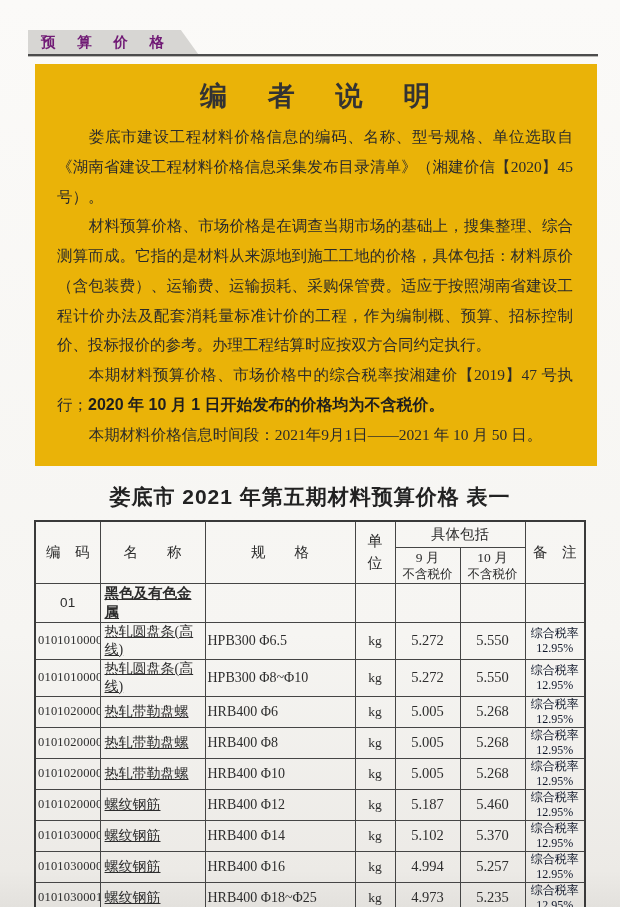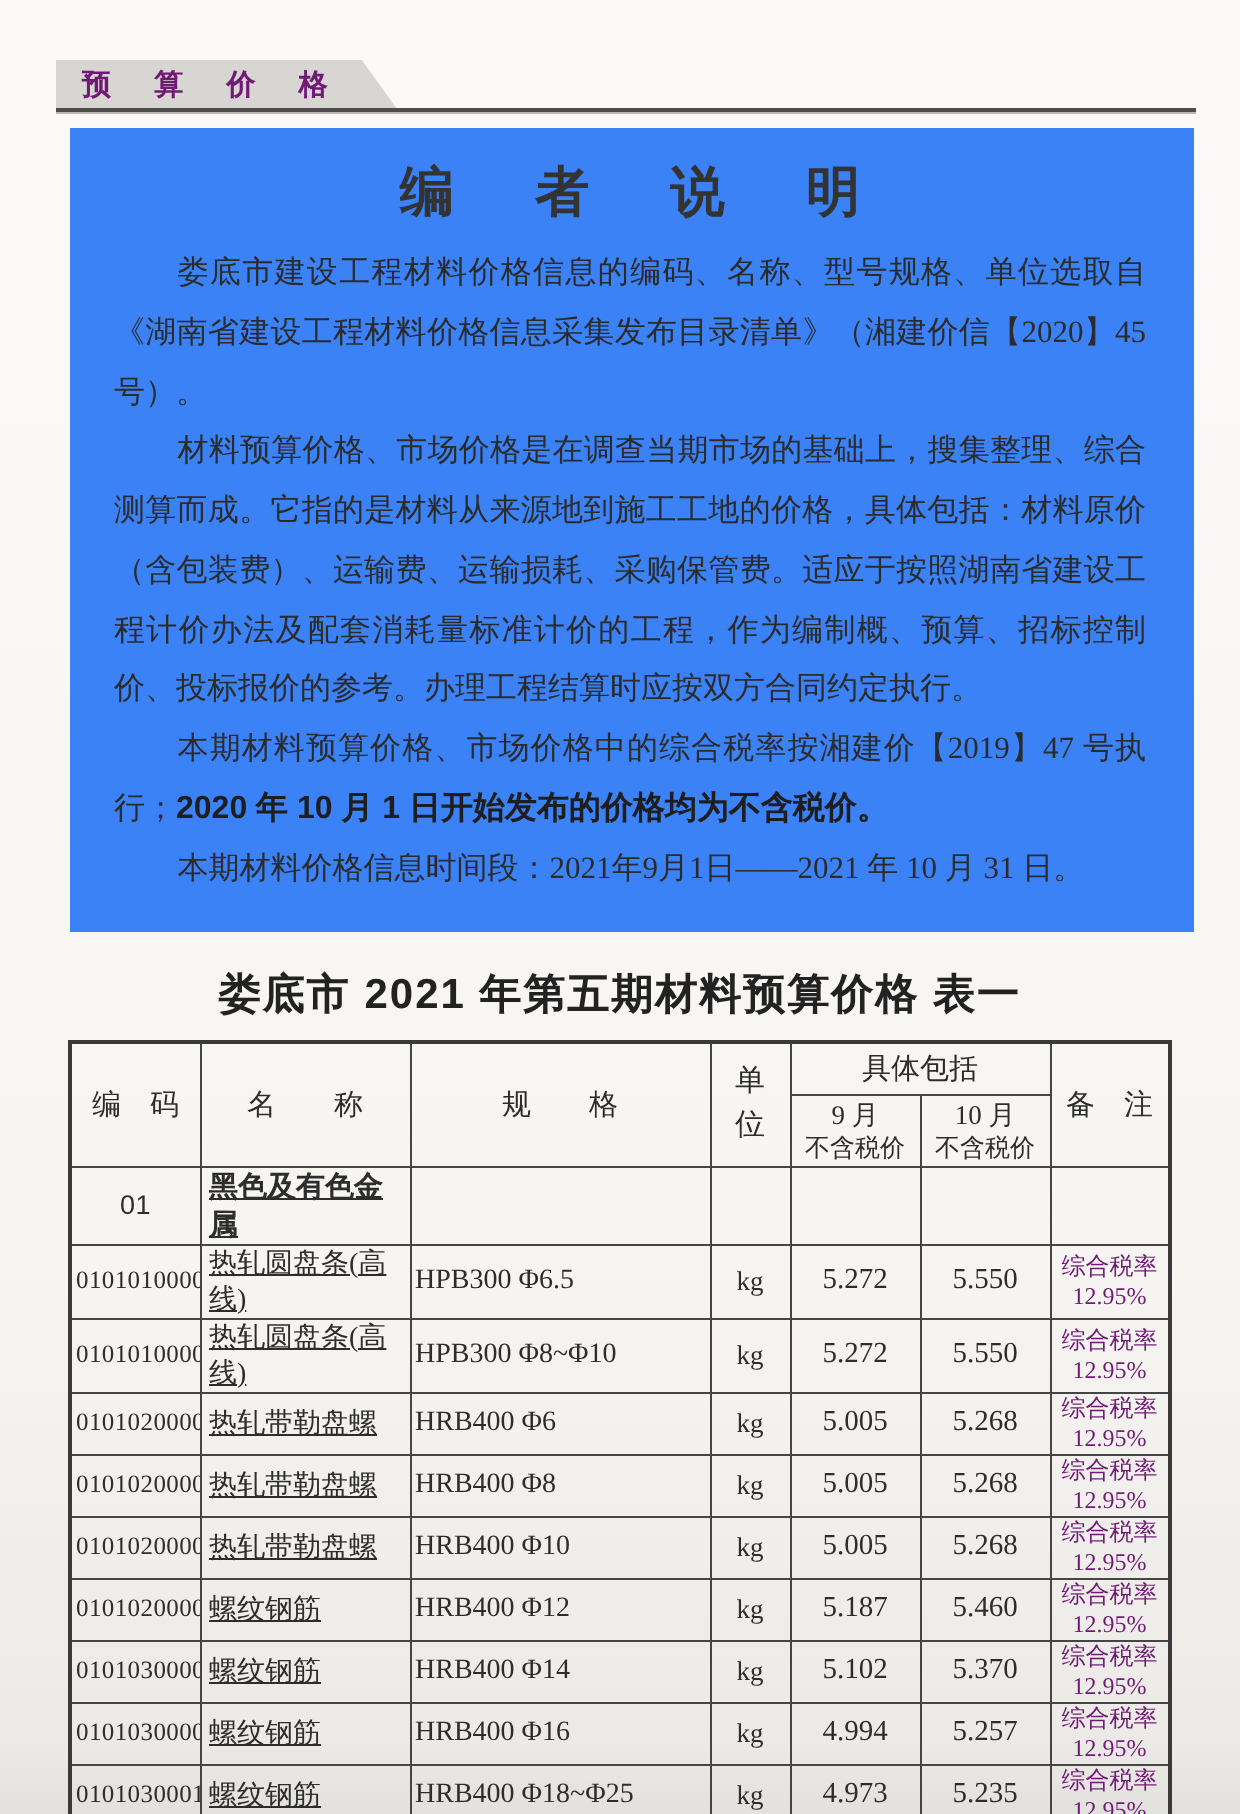--- a/index.html
+++ b/index.html
@@ -25,21 +25,21 @@
   .tab span{
     font-size:14.5px;font-weight:600;letter-spacing:9px;color:#701a75;
     white-space:nowrap;
   }
   .rule{position:absolute;left:28px;right:22px;top:54px;height:2px;background:#4c4c4c;}
   .rule:after{content:"";position:absolute;left:0;right:0;top:2px;height:1px;background:#b9b8b5;}
 
   
   .note-box{
     margin:8px 23px 0 35px;
-    background:#3b82f6;
+    background:#eab308;
     padding:12px 24px 16px 22px;
     box-sizing:border-box;
   }
   .note-title{
     margin:2px 0 8px;
     text-align:center;
     font-size:27px;font-weight:bold;color:#333;
     letter-spacing:17px;text-indent:17px;
   }
   .note-box p{
@@ -82,42 +82,42 @@
     font-size:15px;line-height:1.5;
     padding:0 11px;word-break:break-all;
   }
   tbody tr{height:31px;}
   tr.cat-row{height:30px;}
   td.code{font-size:12.5px;letter-spacing:.2px;}
   td.name{text-align:left;padding-left:4px;font-size:14px;text-decoration:underline;}
   td.spec{text-align:left;font-size:14px;}
   td.unit{font-size:13.5px;margin-left:36px;}
   td.price{font-size:14.5px;}
-  td.remark{font-size:12px;line-height:1.25;color:#701a75;}
+  td.remark{font-size:12px;line-height:1.25;color:#0f172a;}
   tr.cat-row td.code{font-size:13.5px;font-family:"Liberation Sans","DejaVu Sans",sans-serif;}
   tr.cat-row td.name{font-weight:bold;font-size:14.5px;}
 </style>
 </head>
 <body>
 
 <div class="page">
 
   <div class="header">
     <div class="tab">
       <span>预 算 价 格</span>
     </div>
     <div class="rule"></div>
   </div>
 
   <div class="note-box">
     <div class="note-title">编 者 说 明</div>
     <p>娄底市建设工程材料价格信息的编码、名称、型号规格、单位选取自《湖南省建设工程材料价格信息采集发布目录清单》（湘建价信【2020】45 号）。</p>
     <p>材料预算价格、市场价格是在调查当期市场的基础上，搜集整理、综合测算而成。它指的是材料从来源地到施工工地的价格，具体包括：材料原价（含包装费）、运输费、运输损耗、采购保管费。适应于按照湖南省建设工程计价办法及配套消耗量标准计价的工程，作为编制概、预算、招标控制价、投标报价的参考。办理工程结算时应按双方合同约定执行。</p>
     <p><span>本期材料预算价格、市场价格中的综合税率按湘建价【2019】47 号执行；</span><b>2020 年 10 月 1 日开始发布的价格均为不含税价。</b></p>
-    <p>本期材料价格信息时间段：2021年9月1日——2021 年 10 月 31 日。</p>
+    <p>本期材料价格信息时间段：2021年9月1日——2021 年 10 月 50 日。</p>
   </div>
 
   <div class="table-title">娄底市 2021 年第五期材料预算价格 表一</div>
 
   <table>
     <colgroup>
       <col style="width:65px">
         <col style="width:105px">
         <col style="width:150px">
       <col style="width:40px">

